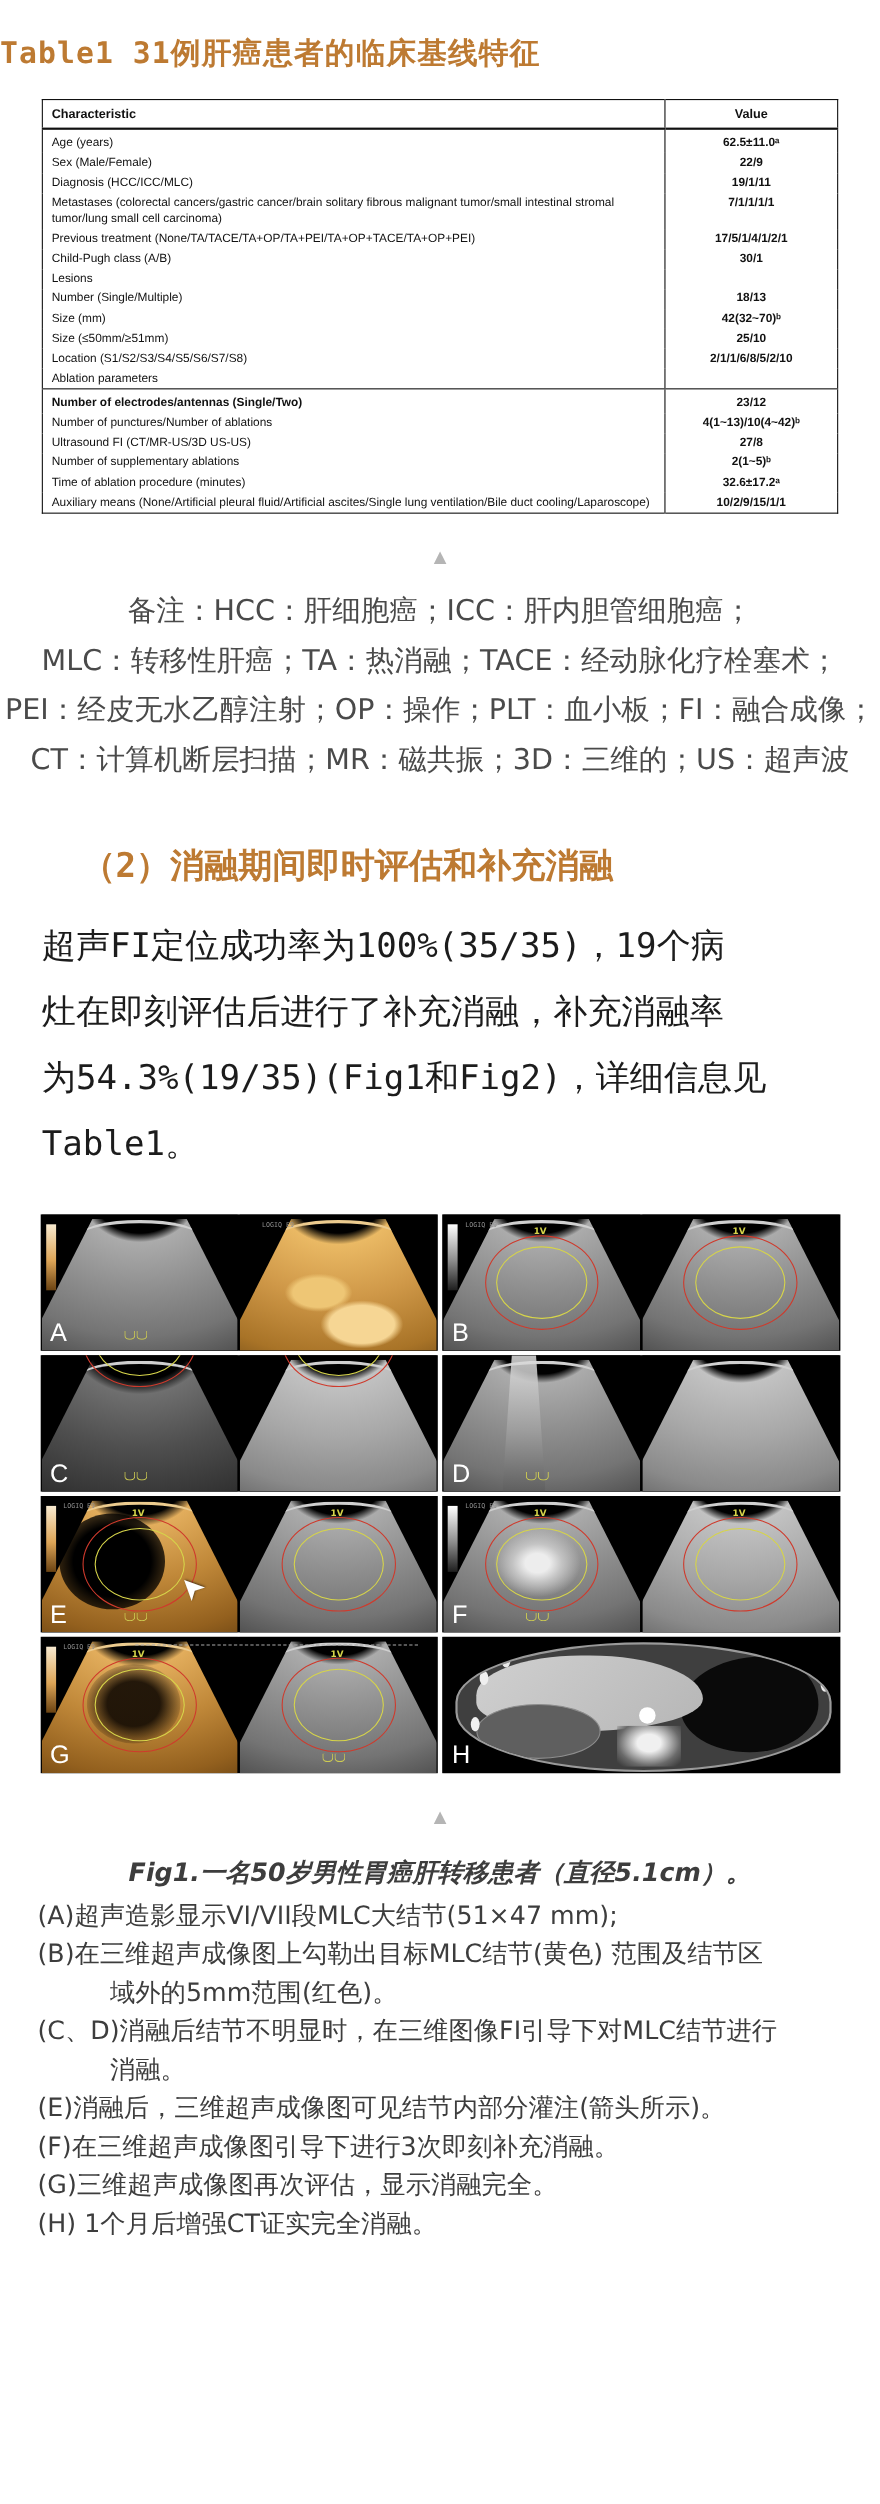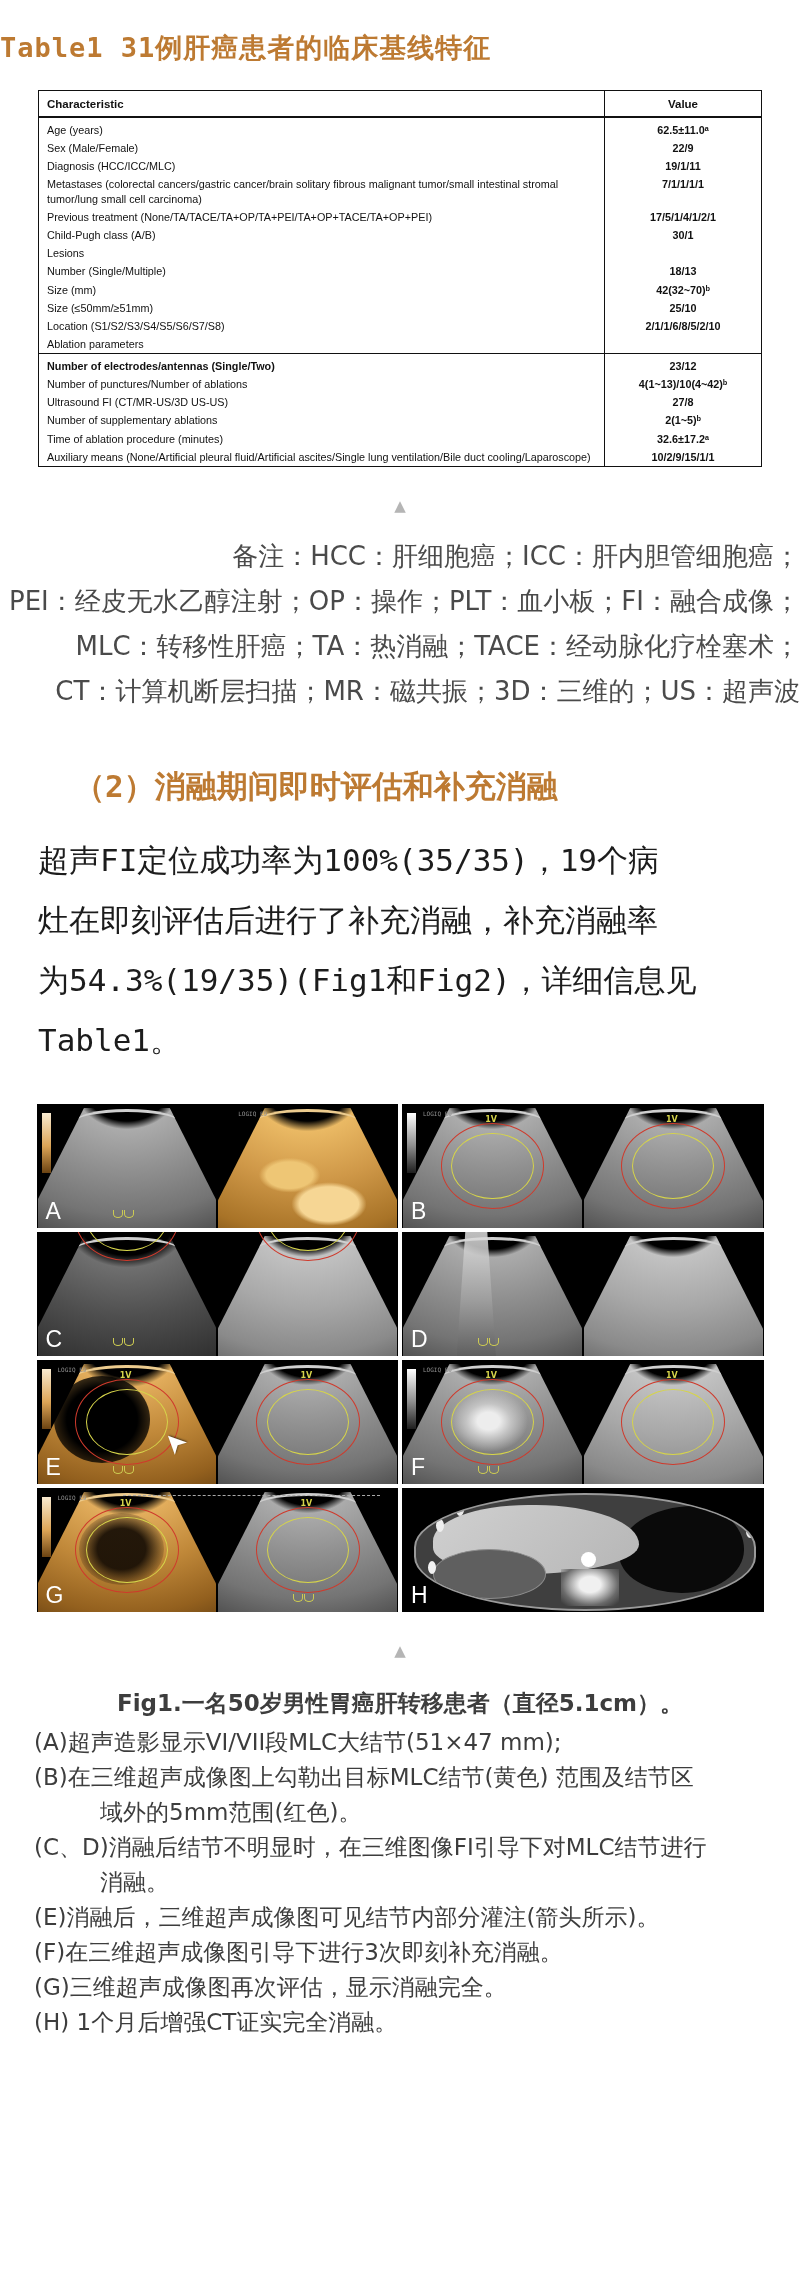--- a/index.html
+++ b/index.html
@@ -16,21 +16,21 @@
         font-family:"Liberation Sans",sans-serif;padding-left:38px;}
   thead th{font-size:11.5px;font-weight:bold;text-align:left;padding:7px 8px 6px;border-bottom:2px solid #111;}
   thead th.val{text-align:center;border-left:1.2px solid #111;width:140px;}
   tbody td{font-size:10.8px;padding:1.6px 8px;line-height:1.38;vertical-align:top;}
   tbody td.val{text-align:center;border-left:1.2px solid #111;white-space:nowrap;font-weight:bold;}
   tbody tr:first-of-type td{padding-top:5px;}
   tbody tr:nth-of-type(13) td{border-top:1.5px solid #111;font-weight:bold;padding-top:5px;}
 
   
   .tri{text-align:center;color:#b5b5b5;font-size:15px;margin-top:32px;line-height:15px;cursor:pointer;}
-  .notes{margin-top:20px;text-align:right;color:#4a4a4a;font-size:26px;line-height:45px;font-weight:500;}
+  .notes{margin-top:20px;text-align:center;color:#4a4a4a;font-size:26px;line-height:45px;font-weight:500;}
 
   
   .sec-h{margin:52px 0 0 74px;color:#bd7a32;font-size:31px;font-weight:bold;
          font-family:"DejaVu Sans Mono","DejaVu Sans",sans-serif;}
   .para{margin:22px 38px 0;font-size:31px;line-height:60px;color:#1c1c1c;
         font-family:"DejaVu Sans Mono","DejaVu Sans",sans-serif;}
 
   
   .fig{width:727px;margin:34px auto 0;display:grid;grid-template-columns:1fr 1fr;gap:4px;}
   .panel{position:relative;height:124px;background:#000;display:flex;overflow:hidden;}
@@ -91,21 +91,21 @@
   .ct-spine{position:absolute;left:43%;bottom:3%;width:17%;height:32%;
            background:radial-gradient(ellipse at 50% 42%,#f0f0f0 0 26%,#b2b2b2 46%,#6a6a6a 68%,rgba(0,0,0,0) 92%);}
   .ct-aorta{position:absolute;left:49%;top:50%;width:15px;height:15px;background:#fff;border-radius:50%;}
   .ct-ribs{position:absolute;left:12px;top:66px;width:8px;height:13px;background:#f1f1f1;border-radius:50%;
            box-shadow:8px -42px 0 #efefef,28px -58px 0 #eaeaea,318px -36px 0 #ededed,
                       328px 0 0 #f0f0f0,314px 34px 0 #e7e7e7,286px 58px 0 #e3e3e3,
                       6px 36px 0 #ebebeb,30px 60px 0 #e7e7e7,72px 74px 0 #e1e1e1;}
 
   
   .cap{margin:22px 34px 0;color:#3d3d3d;font-size:23px;line-height:35px;}
-  .cap .c0{text-align:center;font-weight:bold;line-height:44px;}
+  .cap .c0{text-align:center;font-weight:bold;line-height:44px;font-style:italic;}
   .cap .ind{padding-left:66px;}
 </style>
 </head>
 <body>
 
 <div class="page">
 
   <div class="tbl-title">Table1 31例肝癌患者的临床基线特征</div>
 
   <div class="tbl-wrap">
@@ -210,22 +210,22 @@
             <td class="val">10/2/9/15/1/1</td>
           </tr>
         </tbody>
     </table>
   </div>
 
   <div class="tri">▲</div>
 
   <div class="notes">
     <div>备注：HCC：肝细胞癌；ICC：肝内胆管细胞癌；</div>
+    <div>MLC：转移性肝癌；TA：热消融；TACE：经动脉化疗栓塞术；</div>
     <div>PEI：经皮无水乙醇注射；OP：操作；PLT：血小板；FI：融合成像；</div>
-    <div>MLC：转移性肝癌；TA：热消融；TACE：经动脉化疗栓塞术；</div>
     <div>CT：计算机断层扫描；MR：磁共振；3D：三维的；US：超声波</div>
   </div>
 
   <div class="sec-h">（2）消融期间即时评估和补充消融</div>
 
   <div class="para">
     <div>超声FI定位成功率为100%(35/35)，19个病</div>
     <div>灶在即刻评估后进行了补充消融，补充消融率</div>
     <div>为54.3%(19/35)(Fig1和Fig2)，详细信息见</div>
     <div>Table1。</div>

